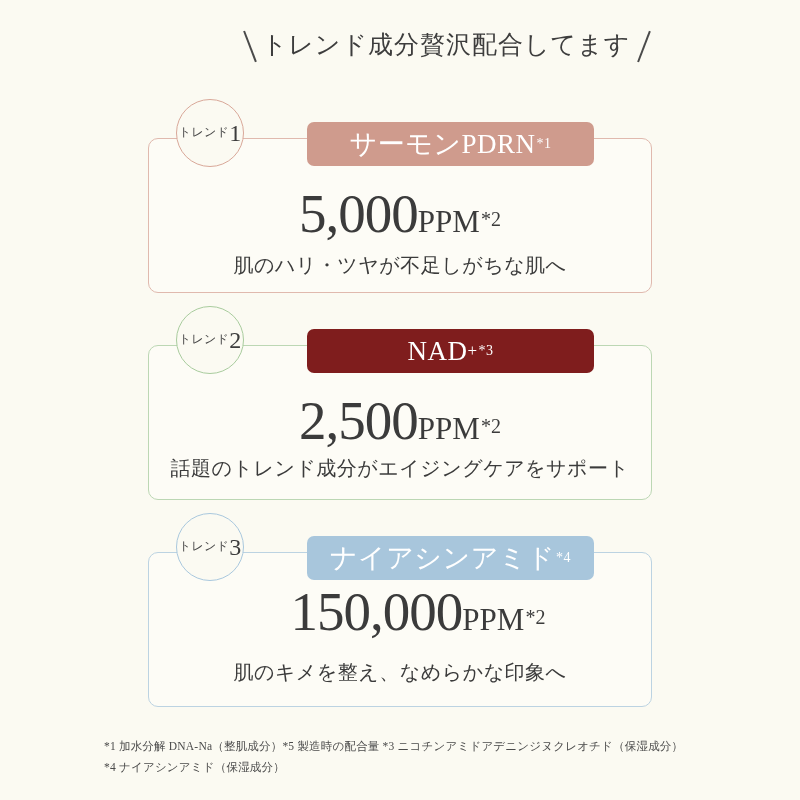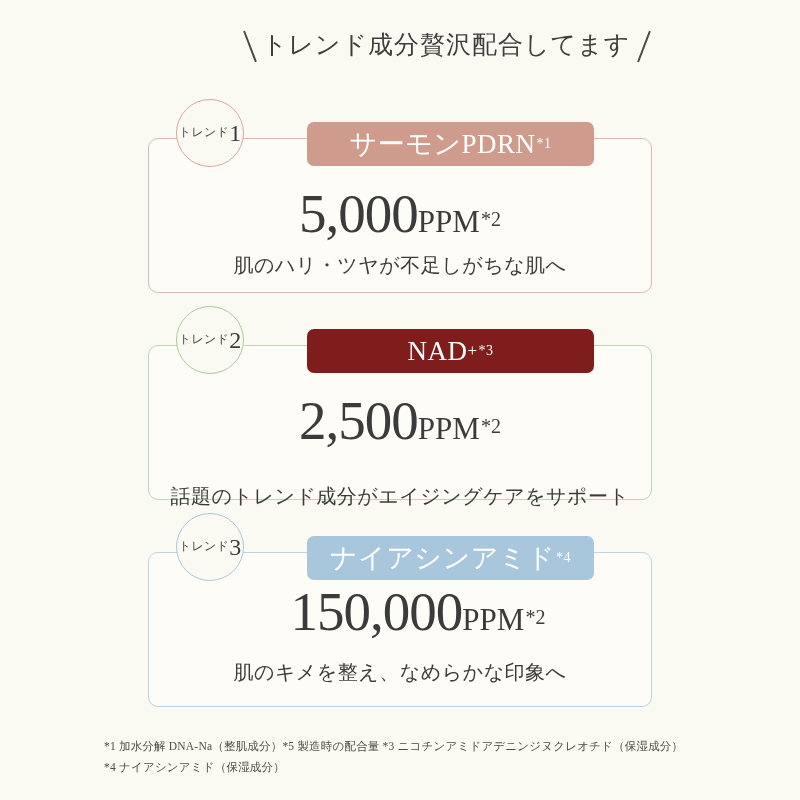--- a/index.html
+++ b/index.html
@@ -161,21 +161,21 @@
     position: absolute;
     left: 108px;
     width: 584px;
     text-align: center;
     font-size: 20px;
     color: #3b3b3b;
     letter-spacing: 0.5px;
     white-space: nowrap;
   }
   .desc-1 { top: 252px; }
-  .desc-2 { top: 455px; margin-top: 28px; }
+  .desc-2 { top: 455px; }
   .desc-3 { top: 659px; }
 
   
   .footnotes {
     position: absolute;
     left: 104px;
     top: 736px;
     width: 620px;
     font-size: 11.5px;
     line-height: 1.85;

